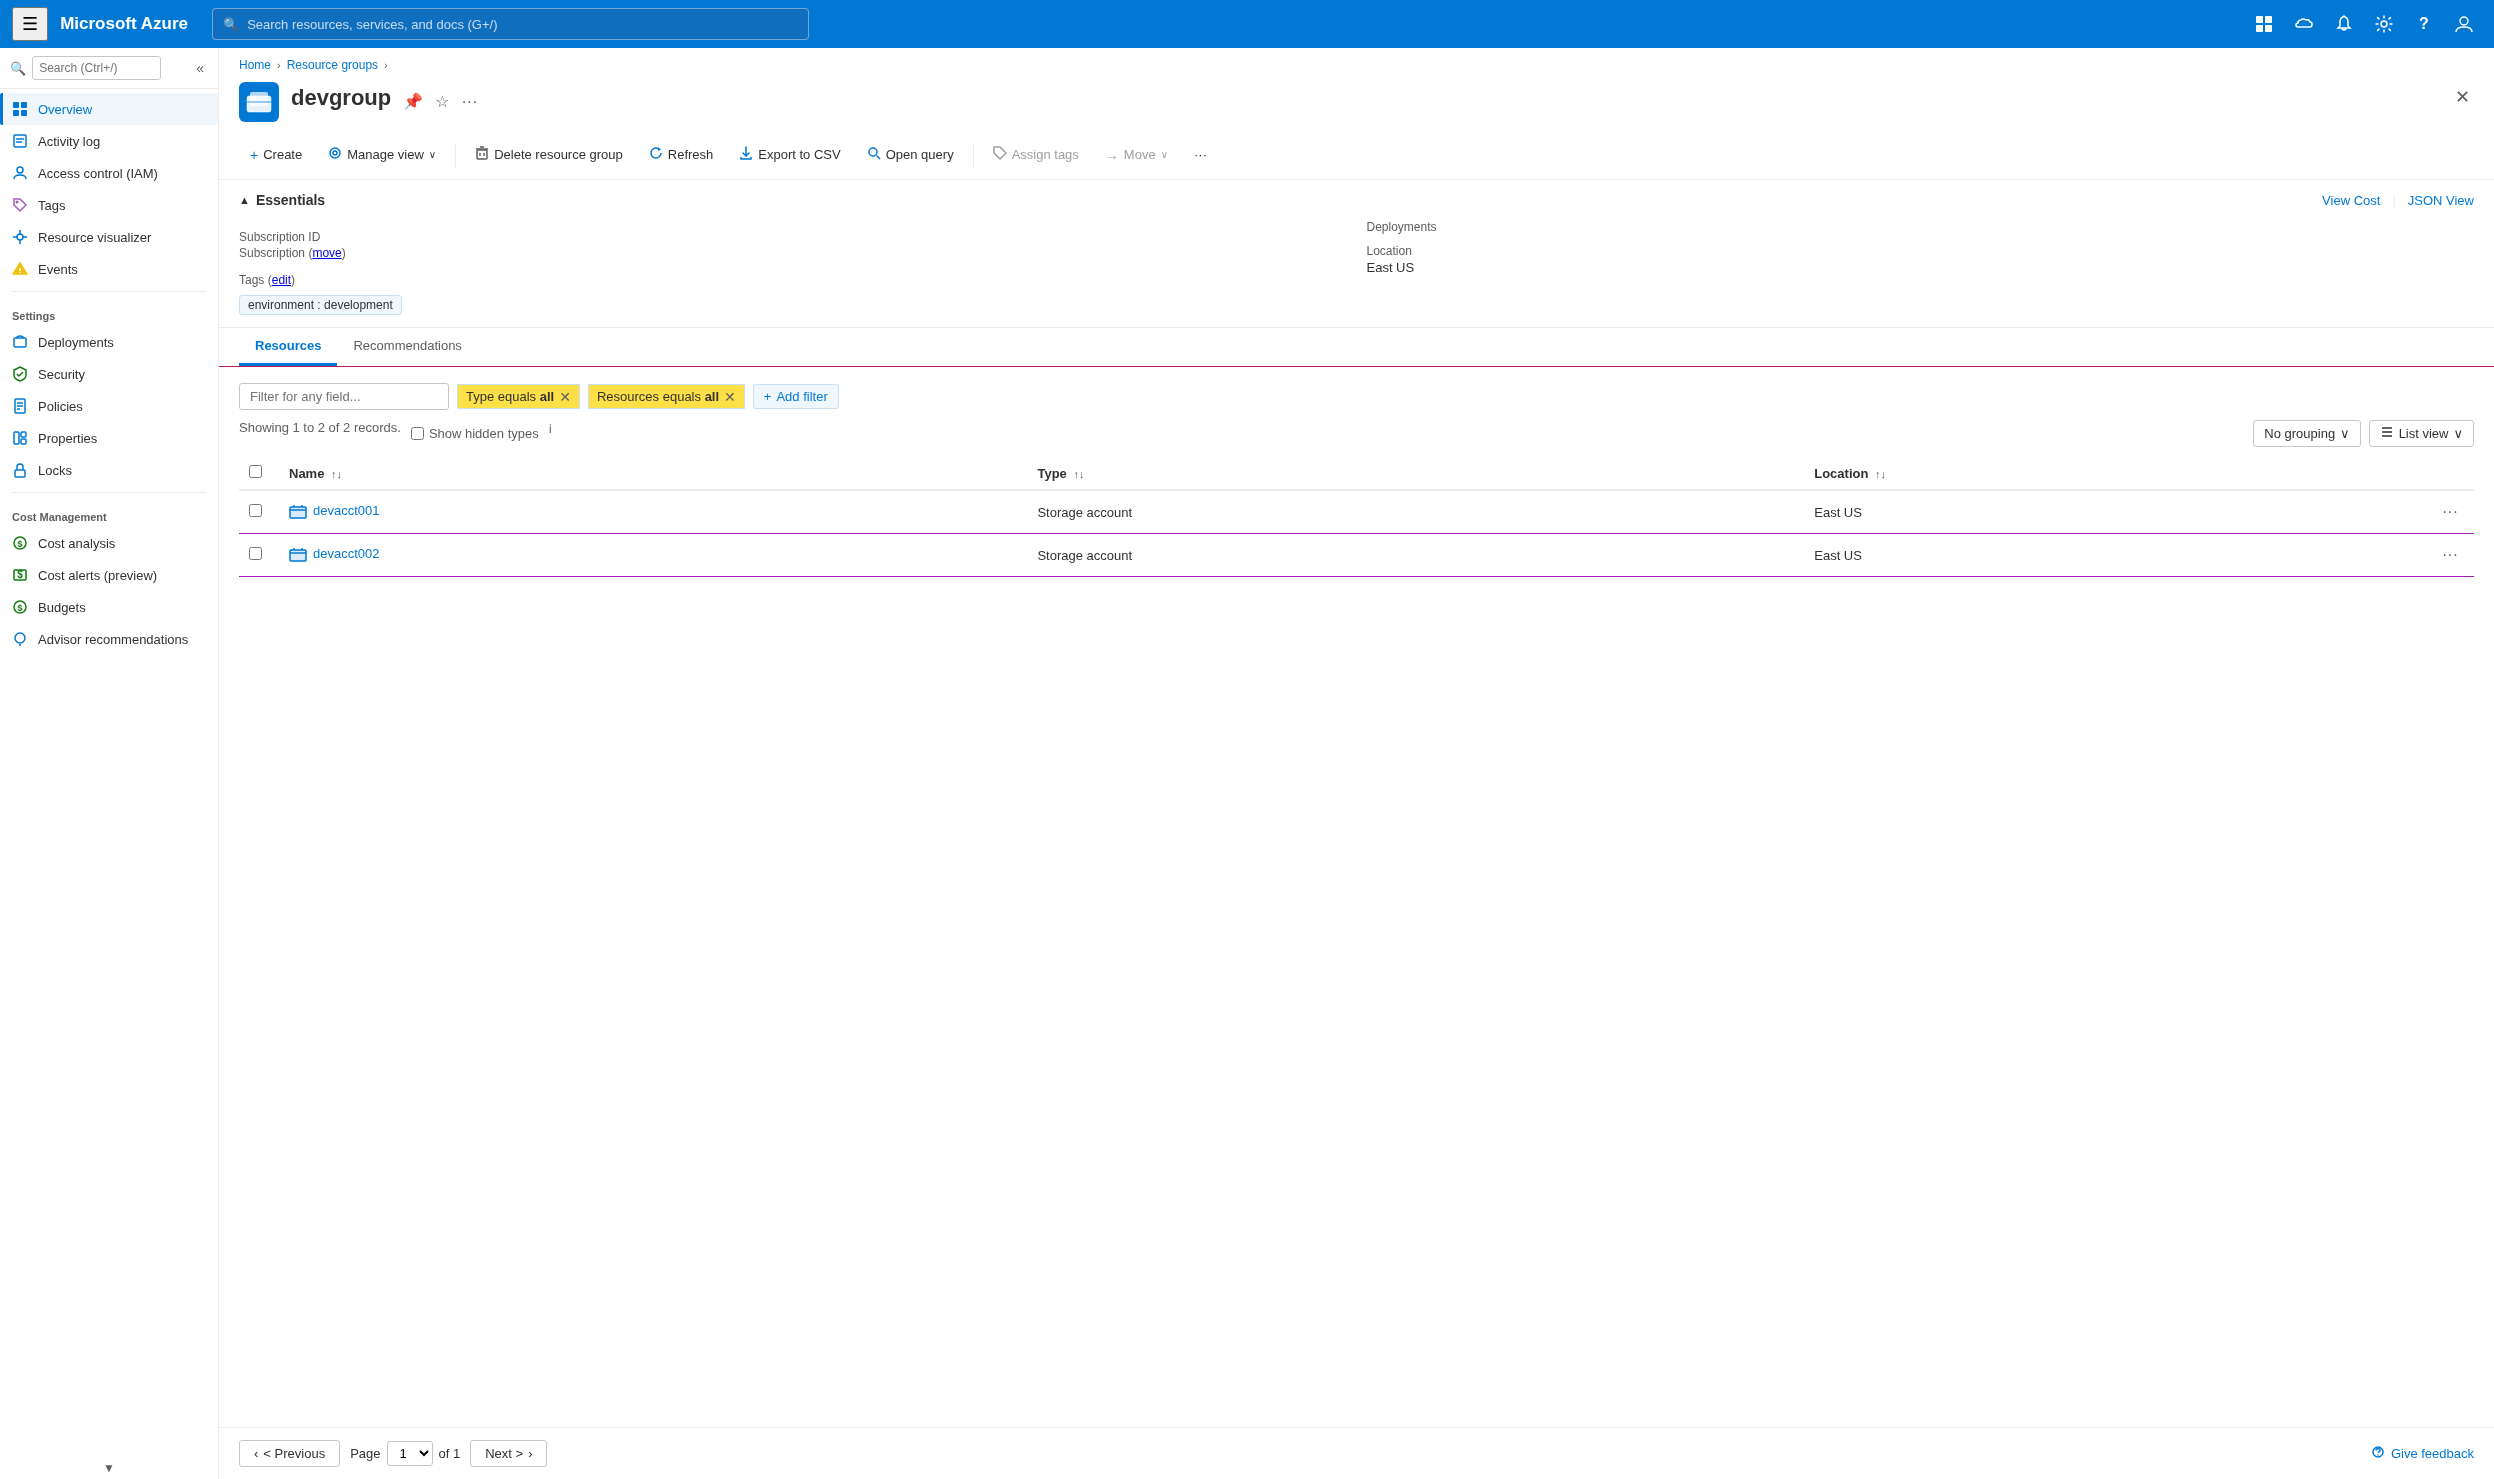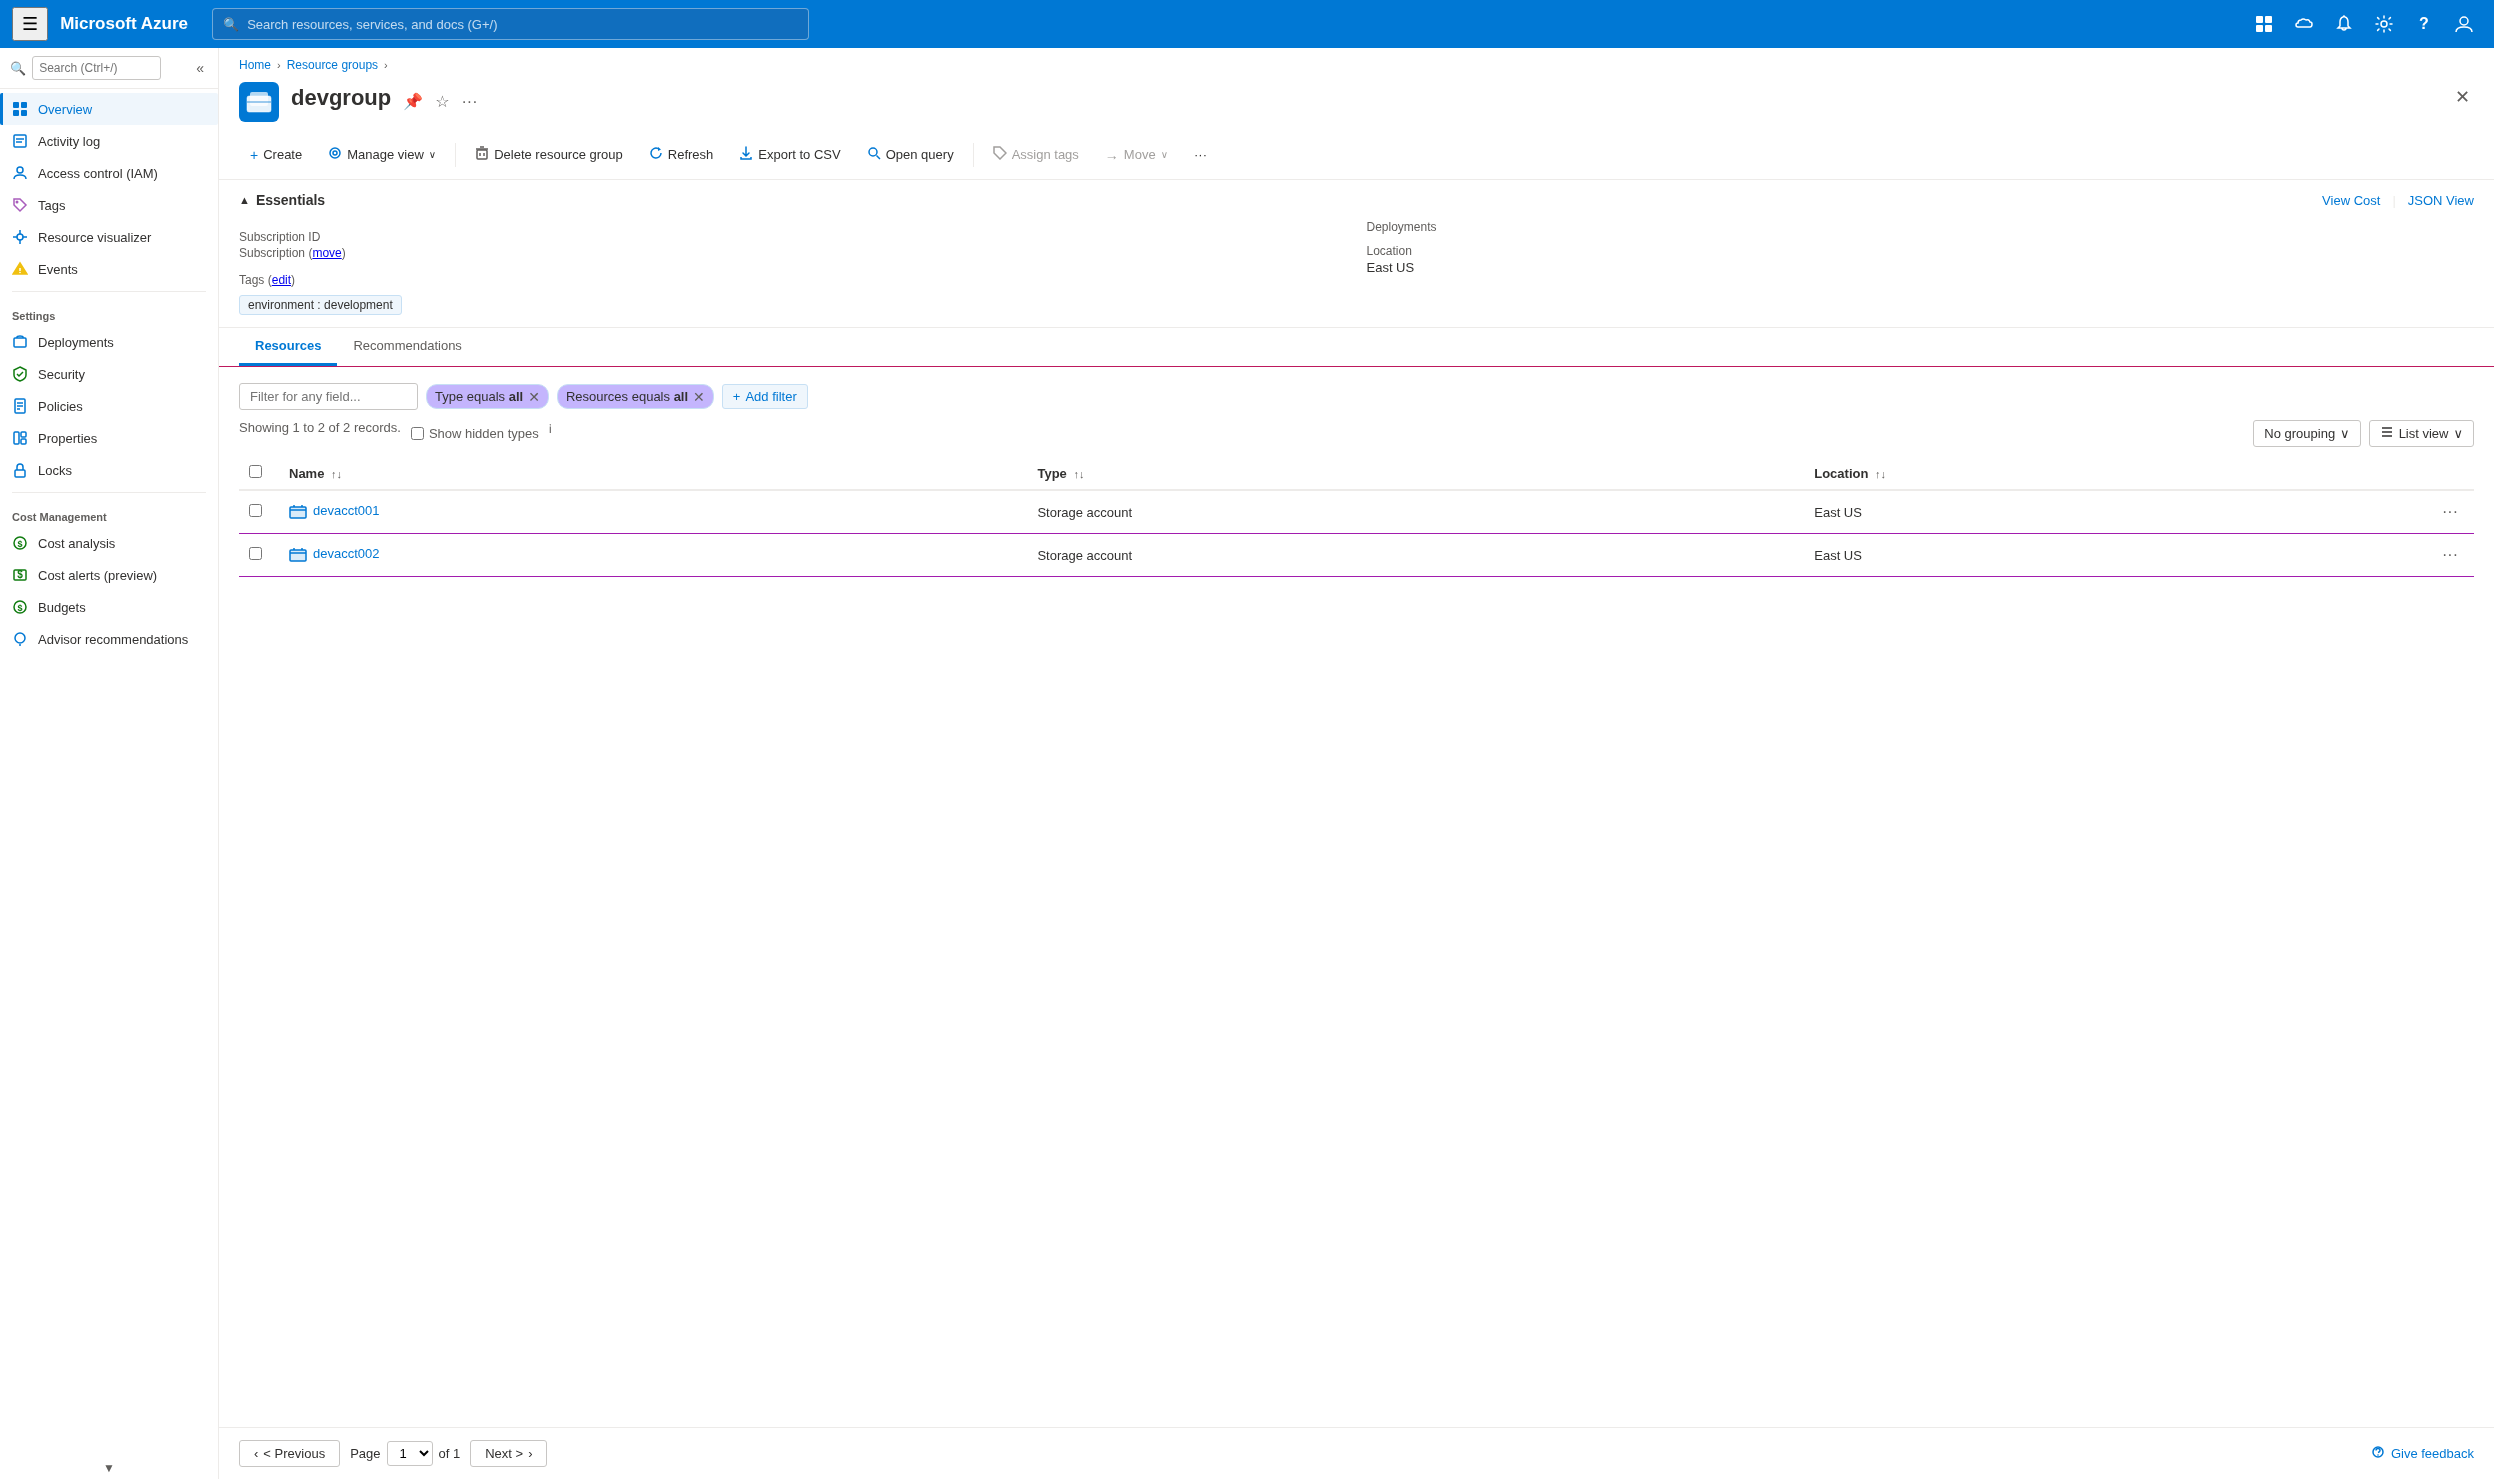--- a/index.html
+++ b/index.html
@@ -281,31 +281,31 @@
       align-items: center;
       gap: 8px;
       margin-bottom: 10px;
       flex-wrap: wrap;
     }
     .filter-input {
       border: 1px solid #c8c6c4;
       border-radius: 3px;
       padding: 5px 10px;
       font-size: 13px;
-      width: 179px;
+      width: 210px;
       outline: none;
       color: #a19f9d;
     }
     .filter-chip {
       display: flex;
       align-items: center;
       gap: 5px;
-      background: #c4b5fd;
+      background: #fde047;
       border: 1px solid #c7e0f4;
-      border-radius: 11px;
+      border-radius: 0;
       padding: 4px 8px;
       font-size: 13px;
       color: #323130;
     }
     .filter-chip-x {
       cursor: pointer;
       color: #605e5c;
       font-size: 14px;
       line-height: 1;
     }

